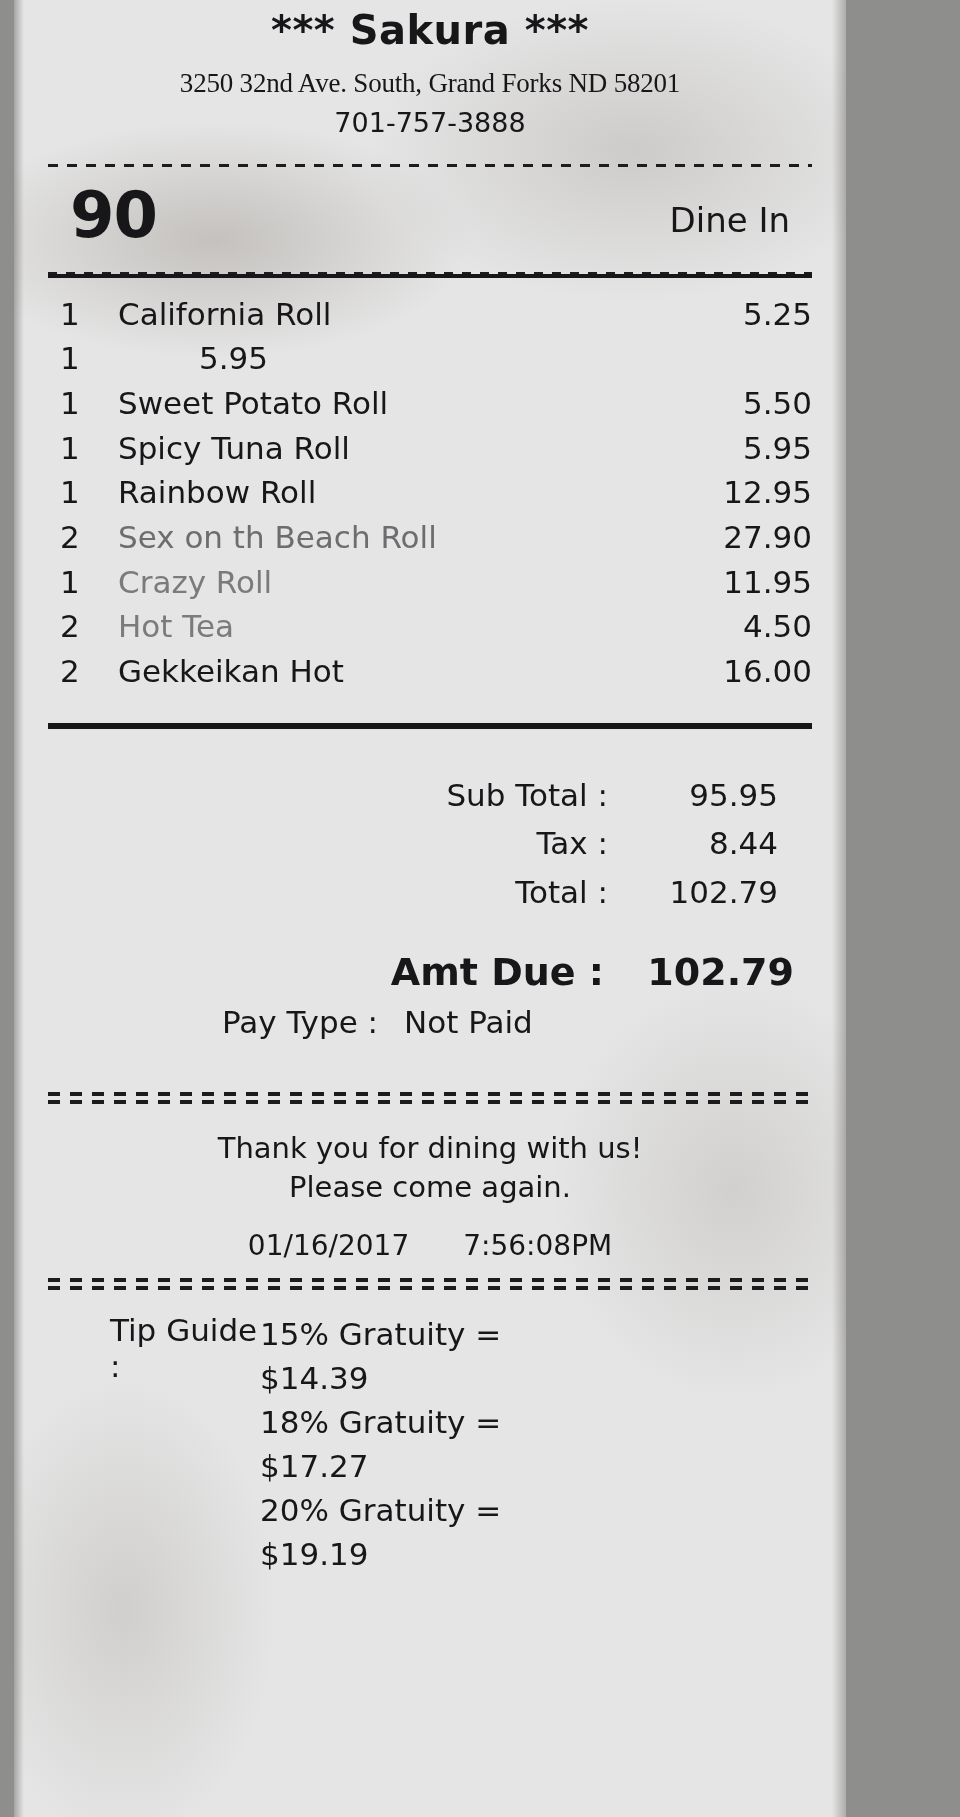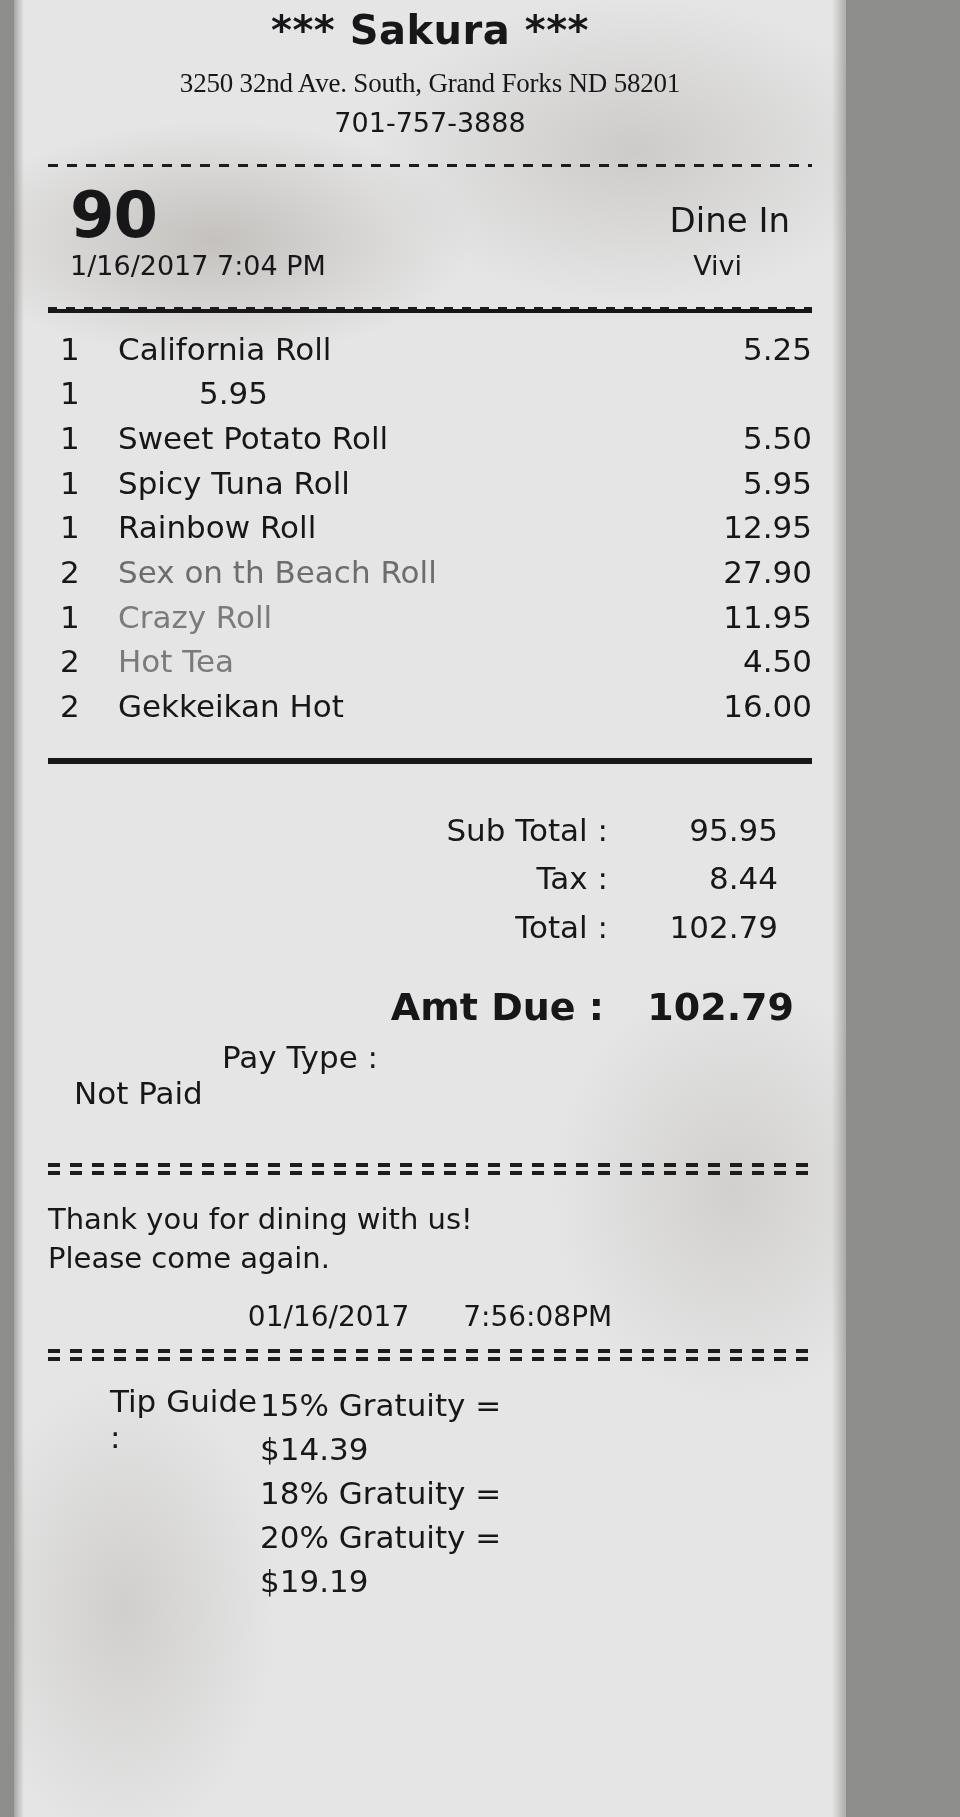--- a/index.html
+++ b/index.html
@@ -185,31 +185,29 @@
     align-items: baseline;
     margin-top: 34px;
     font-weight: bold;
     font-size: 38px;
   }
   .amt-due .lbl { width: 330px; text-align: right; }
   .amt-due .val { width: 190px; text-align: right; padding-right: 18px; }
 
   .pay-type {
     display: flex;
-    justify-content: flex-end;
     align-items: baseline;
     margin-top: 10px;
     font-size: 31px;
-    flex-direction: column;
   }
   .pay-type .lbl { width: 330px; text-align: right; }
   .pay-type .val { width: 190px; text-align: left; padding-left: 26px; }
 
   .thanks {
-    text-align: left;
+    text-align: center;
     font-size: 29px;
     line-height: 1.3;
     margin-top: 26px;
   }
   .stamp {
     display: flex;
     justify-content: center;
     gap: 54px;
     font-size: 28px;
     margin-top: 22px;
@@ -254,24 +252,20 @@
       <div class="store-addr">3250 32nd Ave. South, Grand Forks ND 58201</div>
       <div class="store-phone">701-757-3888</div>
 
       <div class="dash-rule"></div>
 
       <div class="ticket-row">
         <div class="ticket-num">90</div>
         <div class="order-type">Dine In</div>
       </div>
 
-      <div class="meta-row">
-        <div class="meta-left">1/16/2017   7:04 PM</div>
-        <div class="meta-right">Vivi</div>
-      </div>
 
       <div class="dash-rule thin"></div>
 
 
       <div class="solid-rule"></div>
 
       <div class="items">
         <div class="item">
           <span class="qty">1</span>
           <span class="name">California Roll</span>
@@ -362,20 +356,21 @@
 
       <div class="tip-block">
         <div class="tip-label">Tip Guide :</div>
         <div class="tip-lines">
           <div class="tip-line">
             <span class="pct">15% Gratuity =</span>
             <span class="amt">$14.39</span>
           </div>
           <div class="tip-line">
             <span class="pct">18% Gratuity =</span>
+            <span class="amt">$17.27</span>
           </div>
           <div class="tip-line">
             <span class="pct">20% Gratuity =</span>
             <span class="amt">$19.19</span>
           </div>
         </div>
       </div>
 
     </div>
   </div>

